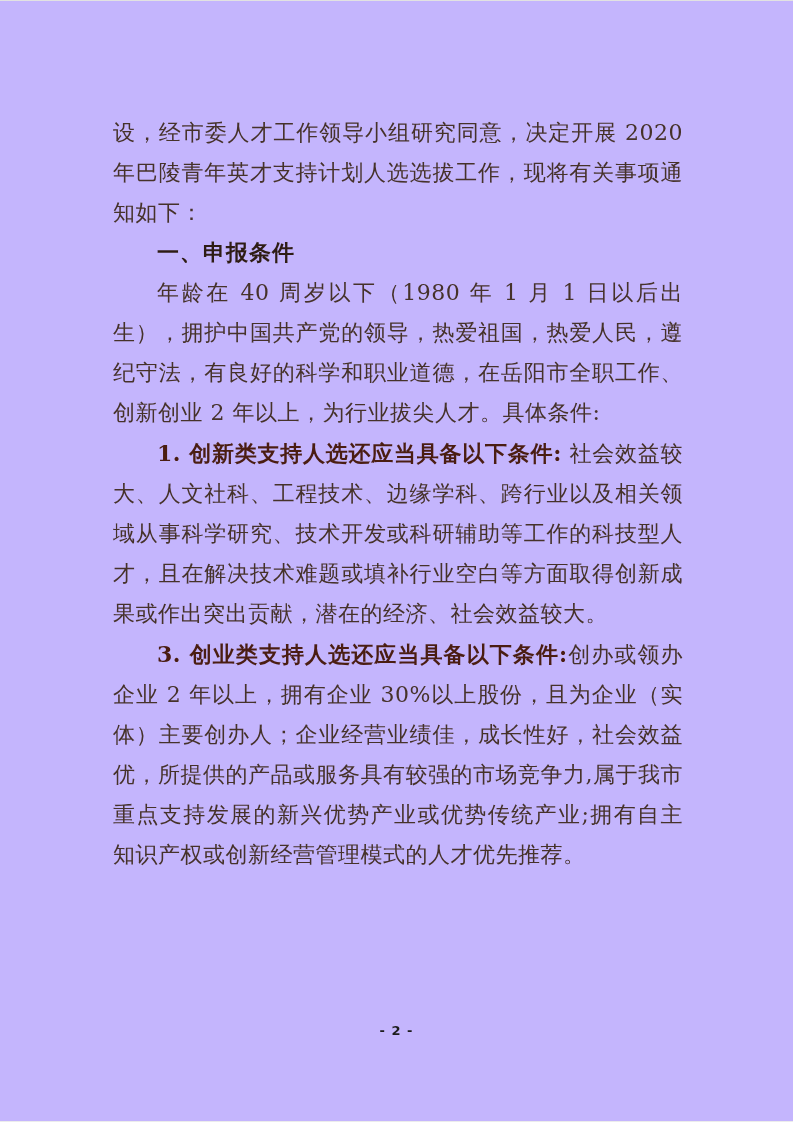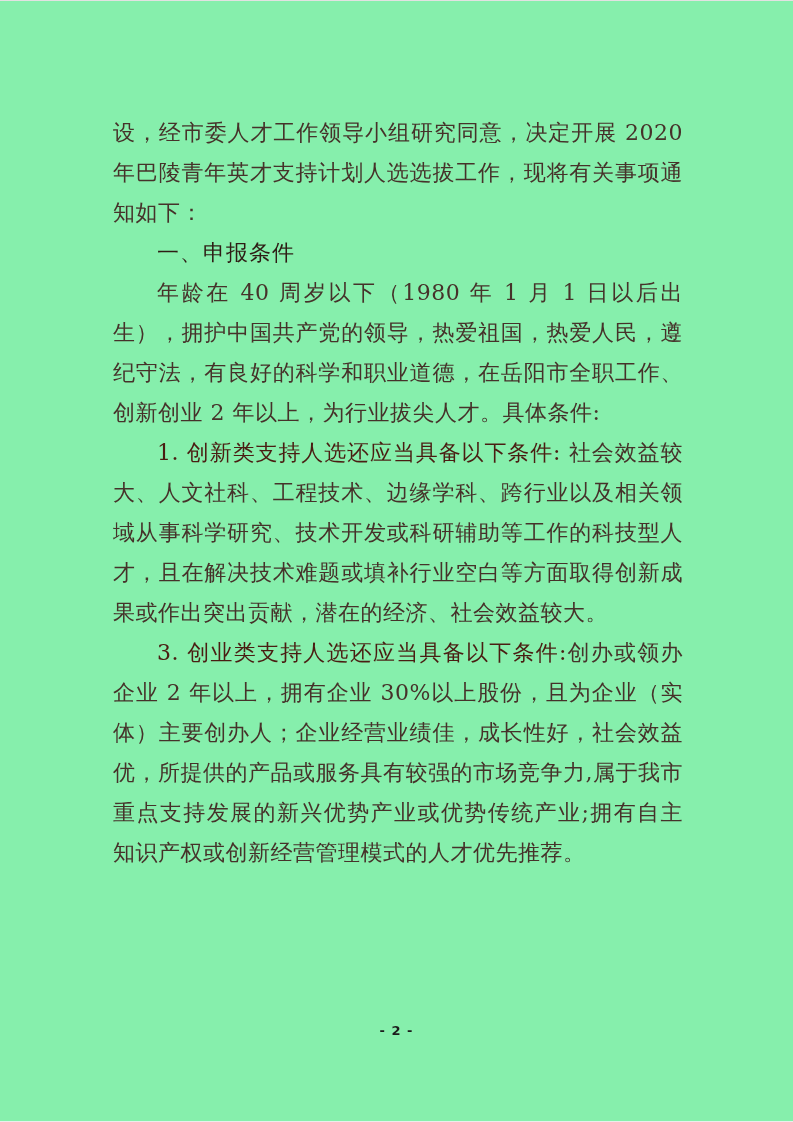--- a/index.html
+++ b/index.html
@@ -5,21 +5,21 @@
   html, body {
     margin: 0;
     padding: 0;
     background: #ffffff;
   }
   .page {
     position: relative;
     width: 793px;
     height: 1122px;
     margin: 0;
-    background: #86efac;
+    background: #c4b5fd;
     border-top: 1px solid #e2e2e2;
     border-bottom: 1px solid #ececec;
     box-sizing: border-box;
     overflow: hidden;
     font-family: "DejaVu Serif", "Liberation Serif", serif;
   }
   .content {
     position: absolute;
     left: 113px;
     top: 112px;
@@ -33,28 +33,28 @@
     color: #46322a;
     letter-spacing: 0.5px;
   }
   .para.indent {
     text-indent: 44px;
   }
   .section-heading {
     margin: 0;
     font-size: 22px;
     line-height: 40px;
-    font-weight: 400;
+    font-weight: 700;
     color: #2e1c14;
     text-indent: 44px;
     font-family: "DejaVu Sans", "Liberation Sans", sans-serif;
     letter-spacing: 1px;
   }
   .lead {
-    font-weight: 400;
+    font-weight: 700;
     color: #4a1d12;
   }
   .footer {
     position: absolute;
     left: 0;
     right: 0;
     top: 1022px;
     text-align: center;
     font-size: 13px;
     font-weight: 600;

